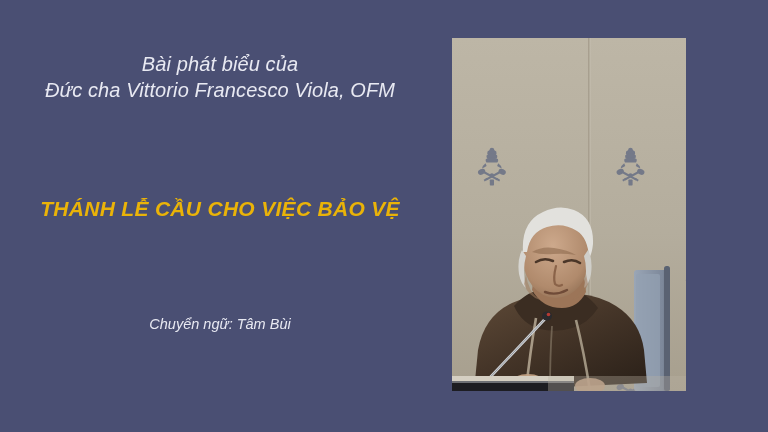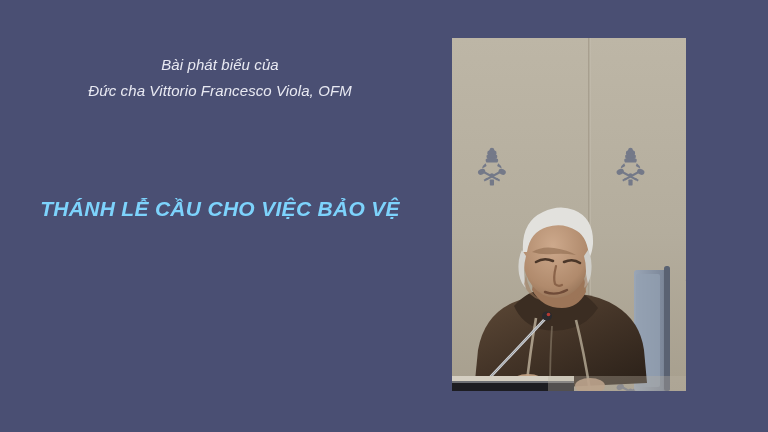--- a/index.html
+++ b/index.html
@@ -29,37 +29,37 @@
     position: absolute;
     left: 0;
     top: 52px;
     width: 440px;
     text-align: center;
   }
   .credit-line {
     display: block;
     color: #e8e9f2;
     font-style: italic;
-    font-size: 15px;
+    font-size: 20px;
     font-weight: 400;
     line-height: 25.5px;
     letter-spacing: 0.1px;
     white-space: nowrap;
   }
 
   .title-block {
     position: absolute;
     left: 0;
     top: 193px;
     width: 440px;
     text-align: center;
   }
   .title-line {
     display: block;
-    color: #7dd3fc;
+    color: #eab308;
     font-style: italic;
     font-weight: bold;
     font-size: 21px;
     line-height: 31px;
     letter-spacing: 0.3px;
     white-space: nowrap;
   }
 
   .translator-block {
     position: absolute;
@@ -102,20 +102,23 @@
 
     <div class="credit-block">
       <span class="credit-line">Bài phát biểu của</span>
       <span class="credit-line">Đức cha Vittorio Francesco Viola, OFM</span>
     </div>
 
     <div class="title-block">
       <span class="title-line">THÁNH LỄ CẦU CHO VIỆC BẢO VỆ</span>
     </div>
 
+    <div class="translator-block">
+      <span class="translator-line">Chuyển ngữ: Tâm Bùi</span>
+    </div>
 
   </div>
 
   <div id="photo">
     <svg id="photo-svg" viewBox="0 0 234 353" preserveAspectRatio="xMidYMid slice">
       <defs>
         <linearGradient id="wallgrad" x1="0" y1="0" x2="0" y2="1">
           <stop offset="0" stop-color="#bdb6a6"></stop>
           <stop offset="0.55" stop-color="#b4ad9d"></stop>
           <stop offset="1" stop-color="#a79f8e"></stop>

